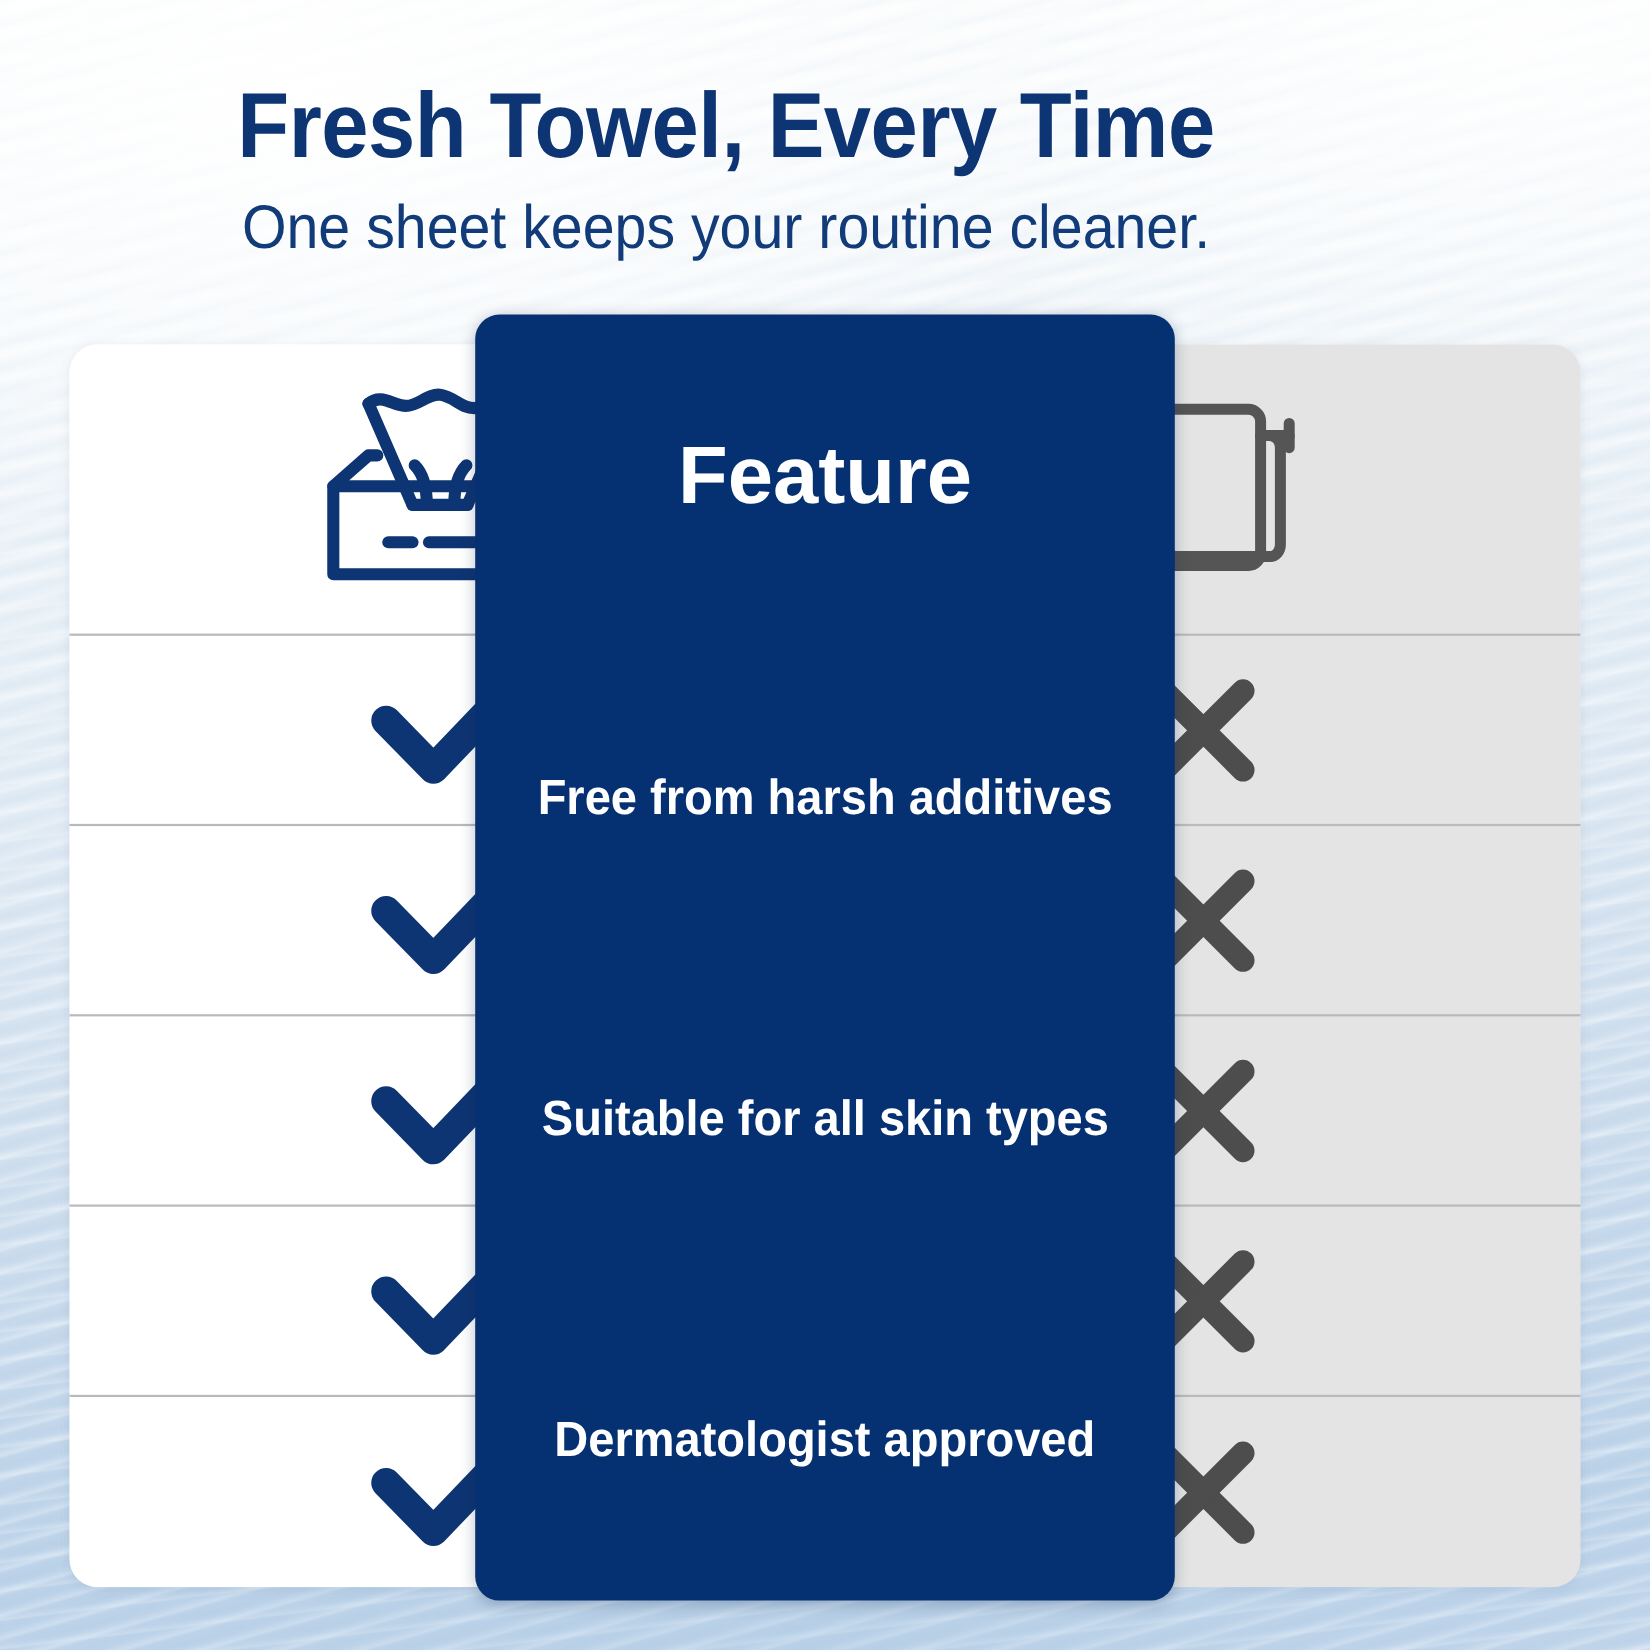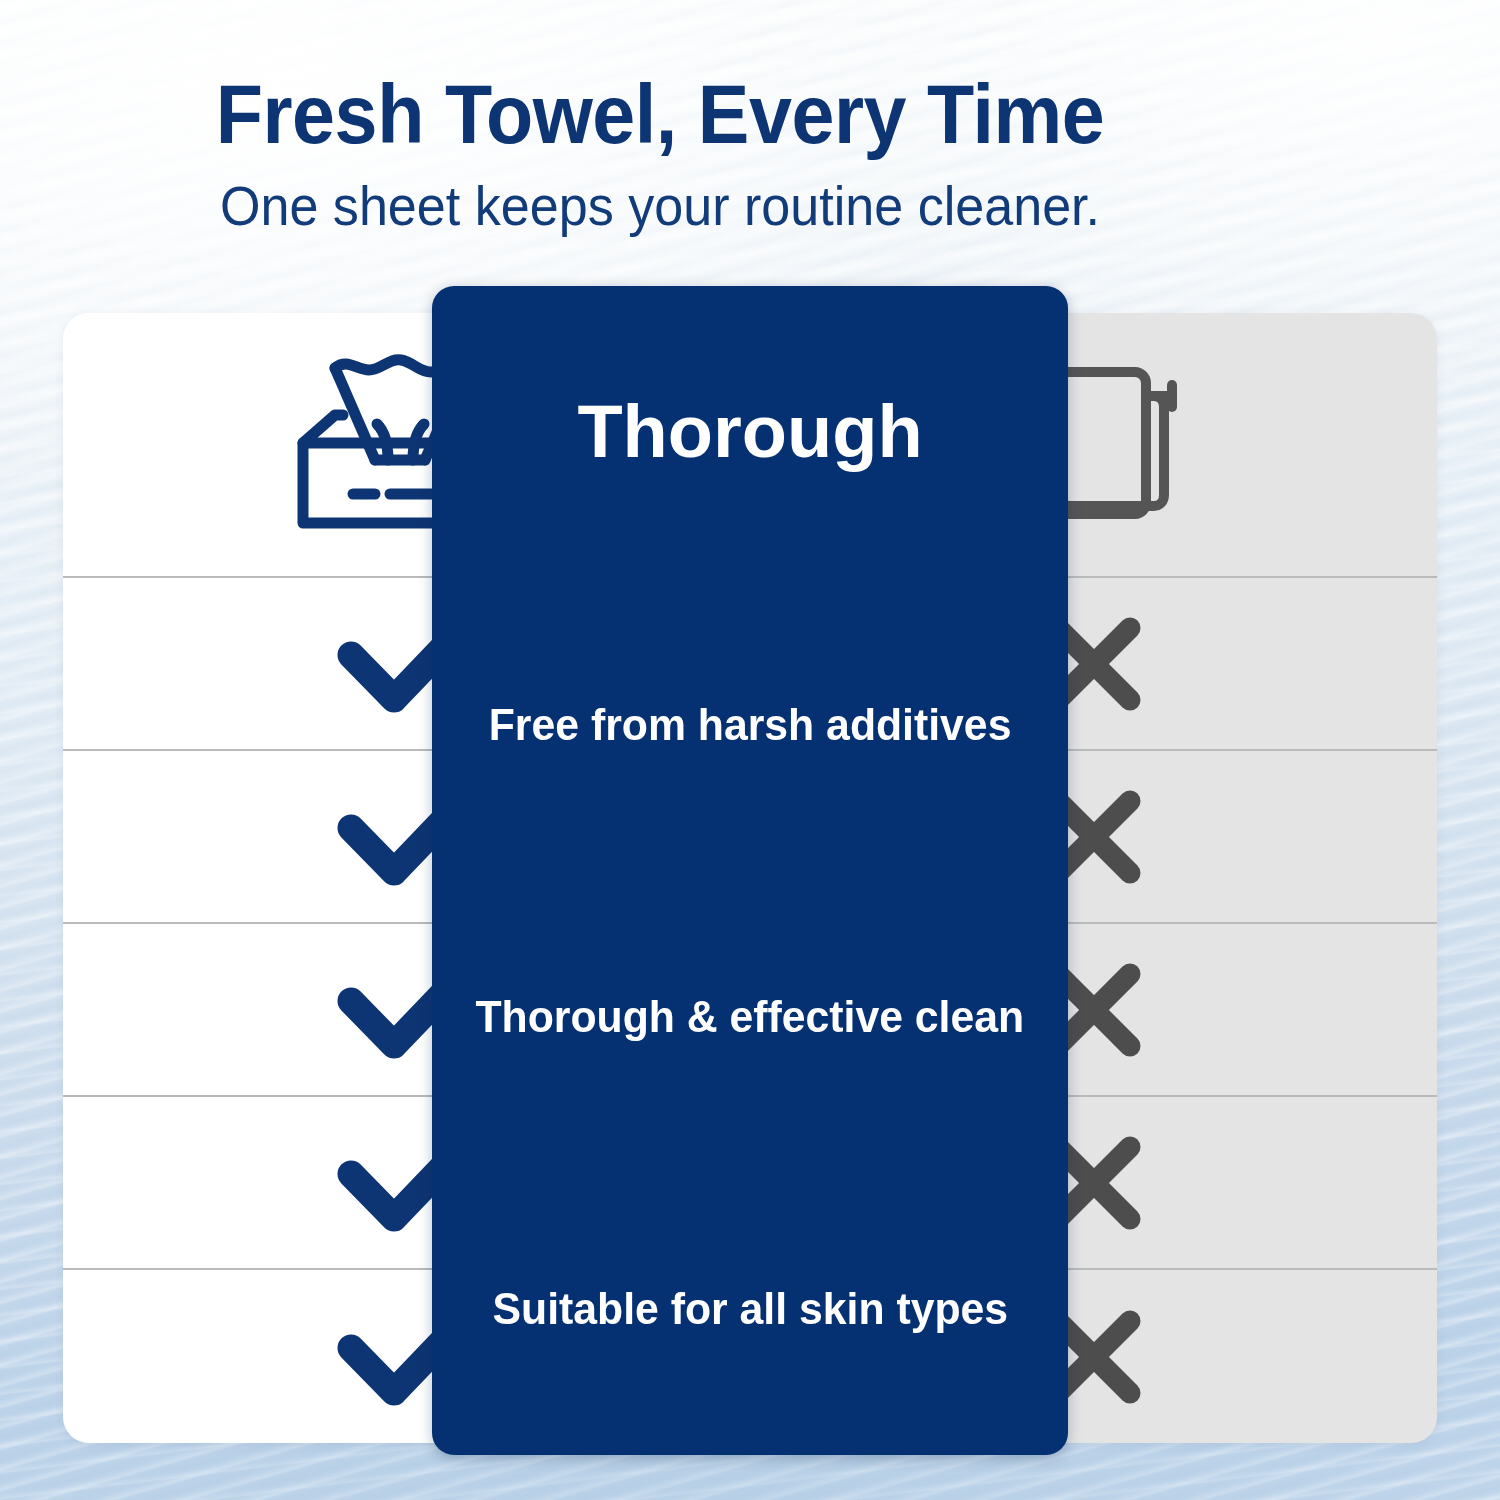--- a/index.html
+++ b/index.html
@@ -325,25 +325,25 @@
               <path d="M88 16 L16 88"></path>
           </g>
         </svg>
       </span>
     </div>
   </div>
 </div>
 
 <div id="feature-panel">
   <div id="feature-header">
-    <div id="feature-title">Thorough</div>
+    <div id="feature-title">Feature</div>
   </div>
 
   <div class="feature-row">
     <div class="feature-row-label">Free from harsh additives</div>
   </div>
   <div class="feature-row">
-    <div class="feature-row-label">Thorough &amp; effective clean</div>
+    <div class="feature-row-label">Suitable for all skin types</div>
   </div>
   <div class="feature-row">
-    <div class="feature-row-label">Suitable for all skin types</div>
+    <div class="feature-row-label">Dermatologist approved</div>
   </div>
 </div>
 
 </body></html>

